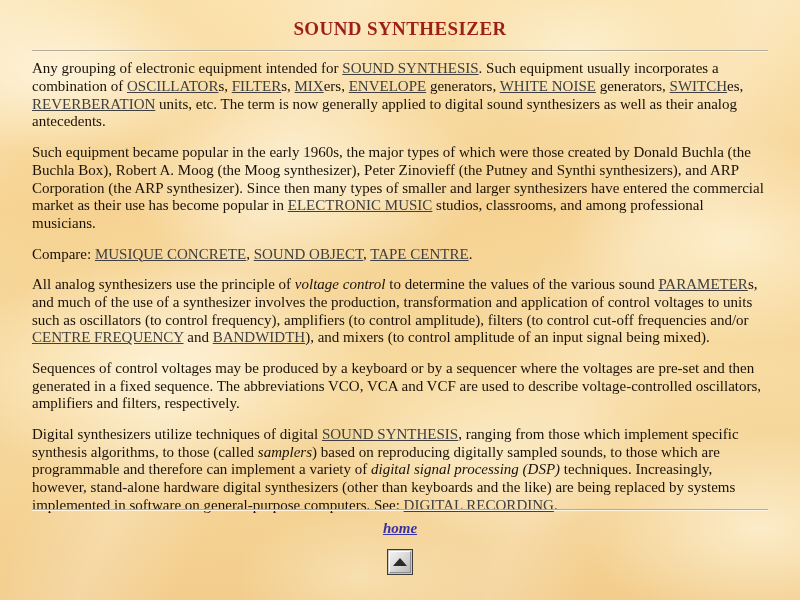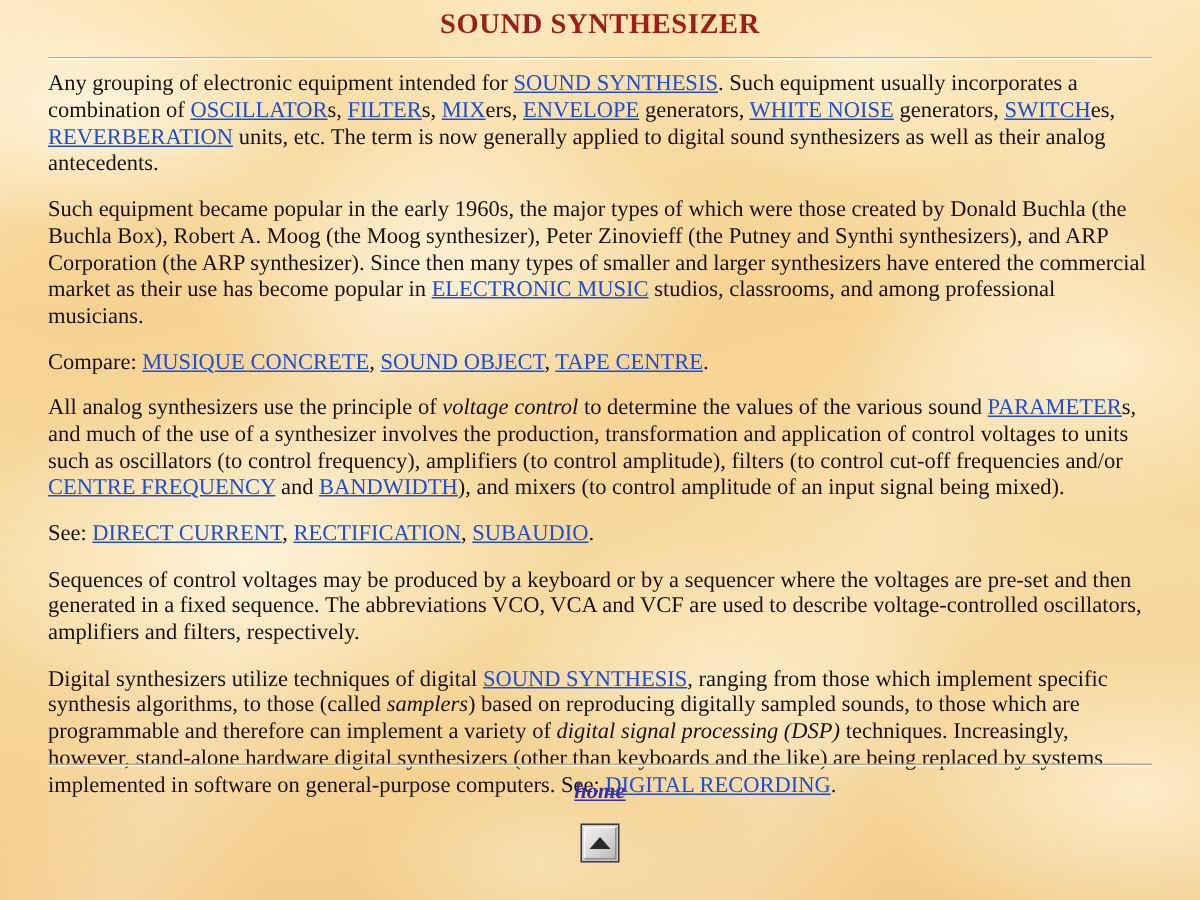--- a/index.html
+++ b/index.html
@@ -32,21 +32,21 @@
     font-family: "Liberation Serif", "DejaVu Serif", serif;
     font-size: 15px;
     line-height: 1.18;
     color: #1a1208;
   }
   .page {
     position: relative;
     width: 800px;
     height: 600px;
     box-sizing: border-box;
-    padding: 0 32px;
+    padding: 12px 32px;
   }
   .page-title {
     margin: 0;
     padding-top: 6px;
     text-align: center;
     font-size: 19px;
     font-weight: bold;
     letter-spacing: 0.4px;
     color: #9d1f17;
     font-family: "Liberation Serif", "DejaVu Serif", serif;
@@ -64,21 +64,21 @@
     padding-top: 8px;
   }
   p.para {
     margin: 0 0 13px 0;
     text-align: left;
   }
   p.para:last-child {
     margin-bottom: 0;
   }
   a.link {
-    color: #1d4ed8;
+    color: #404040;
     text-decoration: underline;
   }
   em.ital {
     font-style: italic;
   }
   .footer {
     position: absolute;
     left: 32px;
     right: 32px;
     top: 509px;
@@ -142,21 +142,20 @@
   <h1 class="page-title">SOUND SYNTHESIZER</h1>
 
   <hr class="rule">
 
   <div class="content">
     <div id="paragraphs-host">
         <p class="para"><span>Any grouping of electronic equipment intended for </span><a class="link" href="#">SOUND SYNTHESIS</a><span>. Such equipment usually incorporates a combination of </span><a class="link" href="#">OSCILLATOR</a><span>s, </span><a class="link" href="#">FILTER</a><span>s, </span><a class="link" href="#">MIX</a><span>ers, </span><a class="link" href="#">ENVELOPE</a><span> generators, </span><a class="link" href="#">WHITE NOISE</a><span> generators, </span><a class="link" href="#">SWITCH</a><span>es, </span><a class="link" href="#">REVERBERATION</a><span> units, etc. The term is now generally applied to digital sound synthesizers as well as their analog antecedents.</span></p>
         <p class="para"><span>Such equipment became popular in the early 1960s, the major types of which were those created by Donald Buchla (the Buchla Box), Robert A. Moog (the Moog synthesizer), Peter Zinovieff (the Putney and Synthi synthesizers), and ARP Corporation (the ARP synthesizer). Since then many types of smaller and larger synthesizers have entered the commercial market as their use has become popular in </span><a class="link" href="#">ELECTRONIC MUSIC</a><span> studios, classrooms, and among professional musicians.</span></p>
         <p class="para"><span>Compare: </span><a class="link" href="#">MUSIQUE CONCRETE</a><span>, </span><a class="link" href="#">SOUND OBJECT</a><span>, </span><a class="link" href="#">TAPE CENTRE</a><span>.</span></p>
         <p class="para"><span>All analog synthesizers use the principle of </span><em class="ital">voltage control</em><span> to determine the values of the various sound </span><a class="link" href="#">PARAMETER</a><span>s, and much of the use of a synthesizer involves the production, transformation and application of control voltages to units such as oscillators (to control frequency), amplifiers (to control amplitude), filters (to control cut-off frequencies and/or </span><a class="link" href="#">CENTRE FREQUENCY</a><span> and </span><a class="link" href="#">BANDWIDTH</a><span>), and mixers (to control amplitude of an input signal being mixed).</span></p>
-        <p class="para"><span>See: </span><a class="link" href="#">DIRECT CURRENT</a><span>, </span><a class="link" href="#">RECTIFICATION</a><span>, </span><a class="link" href="#">SUBAUDIO</a><span>.</span></p>
         <p class="para"><span>Sequences of control voltages may be produced by a keyboard or by a sequencer where the voltages are pre-set and then generated in a fixed sequence. The abbreviations VCO, VCA and VCF are used to describe voltage-controlled oscillators, amplifiers and filters, respectively.</span></p>
         <p class="para"><span>Digital synthesizers utilize techniques of digital </span><a class="link" href="#">SOUND SYNTHESIS</a><span>, ranging from those which implement specific synthesis algorithms, to those (called </span><em class="ital">samplers</em><span>) based on reproducing digitally sampled sounds, to those which are programmable and therefore can implement a variety of </span><em class="ital">digital signal processing (DSP)</em><span> techniques. Increasingly, however, stand-alone hardware digital synthesizers (other than keyboards and the like) are being replaced by systems implemented in software on general-purpose computers. See: </span><a class="link" href="#">DIGITAL RECORDING</a><span>.</span></p>
       </div>
   </div>
 
   <div class="footer">
     <hr class="rule footer-rule">
 
     <div class="home-wrap">
       <a class="home-link" href="#">home</a>

